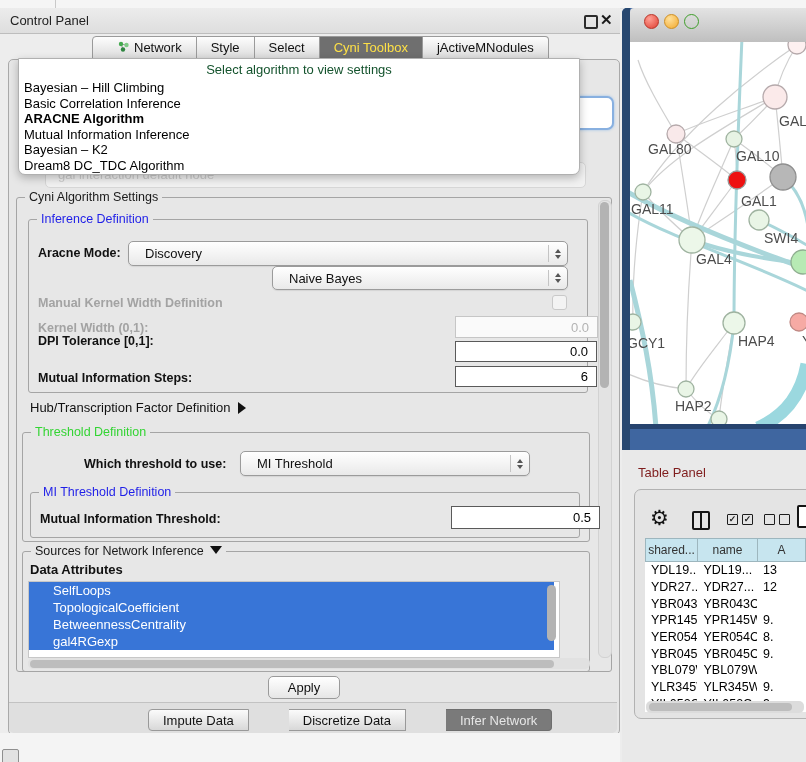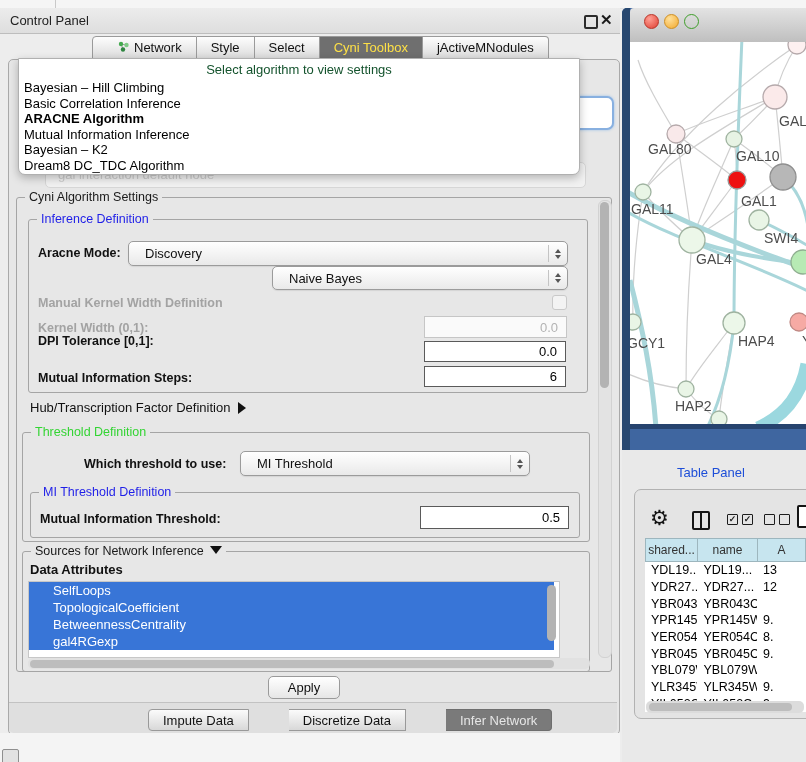--- a/index.html
+++ b/index.html
@@ -43,21 +43,21 @@
   .dlbl{font-size:12.5px;font-weight:bold;color:#a3a3a3;}
   
   .combo{background:linear-gradient(#ffffff,#e9e9e9);border:1px solid #9b9b9b;border-radius:5px;
     display:flex;align-items:center;font-size:13px;color:#111;box-shadow:0 1px 1px rgba(0,0,0,.08);}
   .combo .cv{flex:1;padding-left:16px;}
   .stepper{width:18px;display:flex;flex-direction:column;align-items:center;gap:2px;border-left:1px solid #c4c4c4;height:70%;justify-content:center;}
   .tri-up{width:0;height:0;border-left:3.5px solid transparent;border-right:3.5px solid transparent;border-bottom:4.5px solid #555;}
   .tri-dn{width:0;height:0;border-left:3.5px solid transparent;border-right:3.5px solid transparent;border-top:4.5px solid #555;}
   
   .field{background:#fff;border:1.5px solid #5a5a5a;font-size:13px;color:#000;text-align:right;
-    padding-right:8px;display:flex;align-items:center;justify-content:flex-end;}
+    padding-right:8px;display:flex;align-items:center;justify-content:flex-end;margin-left:31px;}
   .field.dis{background:#fafafa;border:1px solid #c6c6c6;color:#b3b3b3;}
   .checkbox{width:13px;height:13px;border:1px solid #c9c9c9;border-radius:3px;background:#f3f3f3;}
   
   .attr-list{background:#fff;border:1px solid #c7c7c7;overflow:hidden;}
   .attr-item{height:17px;line-height:17px;background:#3875d7;color:#fff;font-size:13px;padding-left:24px;width:501px;}
   .vscroll-thumb{background:#b3b3b3;border-radius:5px;}
   .vscroll-track{background:#e3e3e3;border-radius:6px;border:1px solid #d2d2d2;}
   .hscroll-thumb{background:#bdbdbd;border-radius:4px;}
   .btn{background:linear-gradient(#ffffff,#e6e6e6);border:1px solid #9a9a9a;border-radius:5px;
     font-size:13px;color:#111;display:flex;align-items:center;justify-content:center;}
@@ -75,21 +75,21 @@
   
   .net-win{left:622px;top:8px;width:184px;height:442px;background:#3f66a0;border-radius:5px 0 0 0;}
   .net-win-left{left:622px;top:8px;width:8px;height:442px;background:#27476f;border-radius:5px 0 0 0;}
   .net-titlebar{left:630px;top:8px;width:176px;height:34px;background:linear-gradient(#e3e3e3,#bfbfbf);
     border-bottom:1px solid #8e8e8e;border-radius:4px 0 0 0;}
   .light{position:absolute;top:14px;width:13px;height:13px;border-radius:50%;}
   .canvas{left:630px;top:42px;width:176px;height:382px;background:#fff;overflow:hidden;}
   .canvas-shadow{left:630px;top:424px;width:176px;height:5px;background:#26436e;}
   
   .tp-area{left:622px;top:450px;width:184px;height:312px;background:#e9e9e9;}
-  .tp-title{left:638px;top:465px;font-size:13px;color:#1d4ed8;margin-left:39px;}
+  .tp-title{left:638px;top:465px;font-size:13px;color:#7f1d1d;}
   .tp-panel{left:634px;top:489px;width:180px;height:228px;background:#e4e4e4;border:1px solid #b2b2b2;border-radius:7px;}
   .gear{left:650px;top:506px;font-size:21px;color:#141414;}
   .cols-icon{left:692px;top:511px;width:14px;height:15px;border:2px solid #141414;border-radius:2px;}
   .cols-icon div{position:absolute;left:6px;top:0;width:2px;height:15px;background:#141414;}
   .cbpair{display:flex;gap:4px;}
   .mini-cb{width:9px;height:9px;border:1.5px solid #1c1c1c;border-radius:1px;position:relative;font-size:9px;line-height:9px;font-weight:bold;text-align:center;}
   .doc-icon{left:797px;top:505px;width:14px;height:19px;border:2px solid #141414;border-radius:2px;background:#fff;}
   .tbl{left:645px;top:538px;width:161px;}
   .tbl-head{display:flex;height:24px;}
   .tbl-hcell{background:#c7e5ef;border:1px solid #9db6be;border-right:none;font-size:12px;color:#333;

